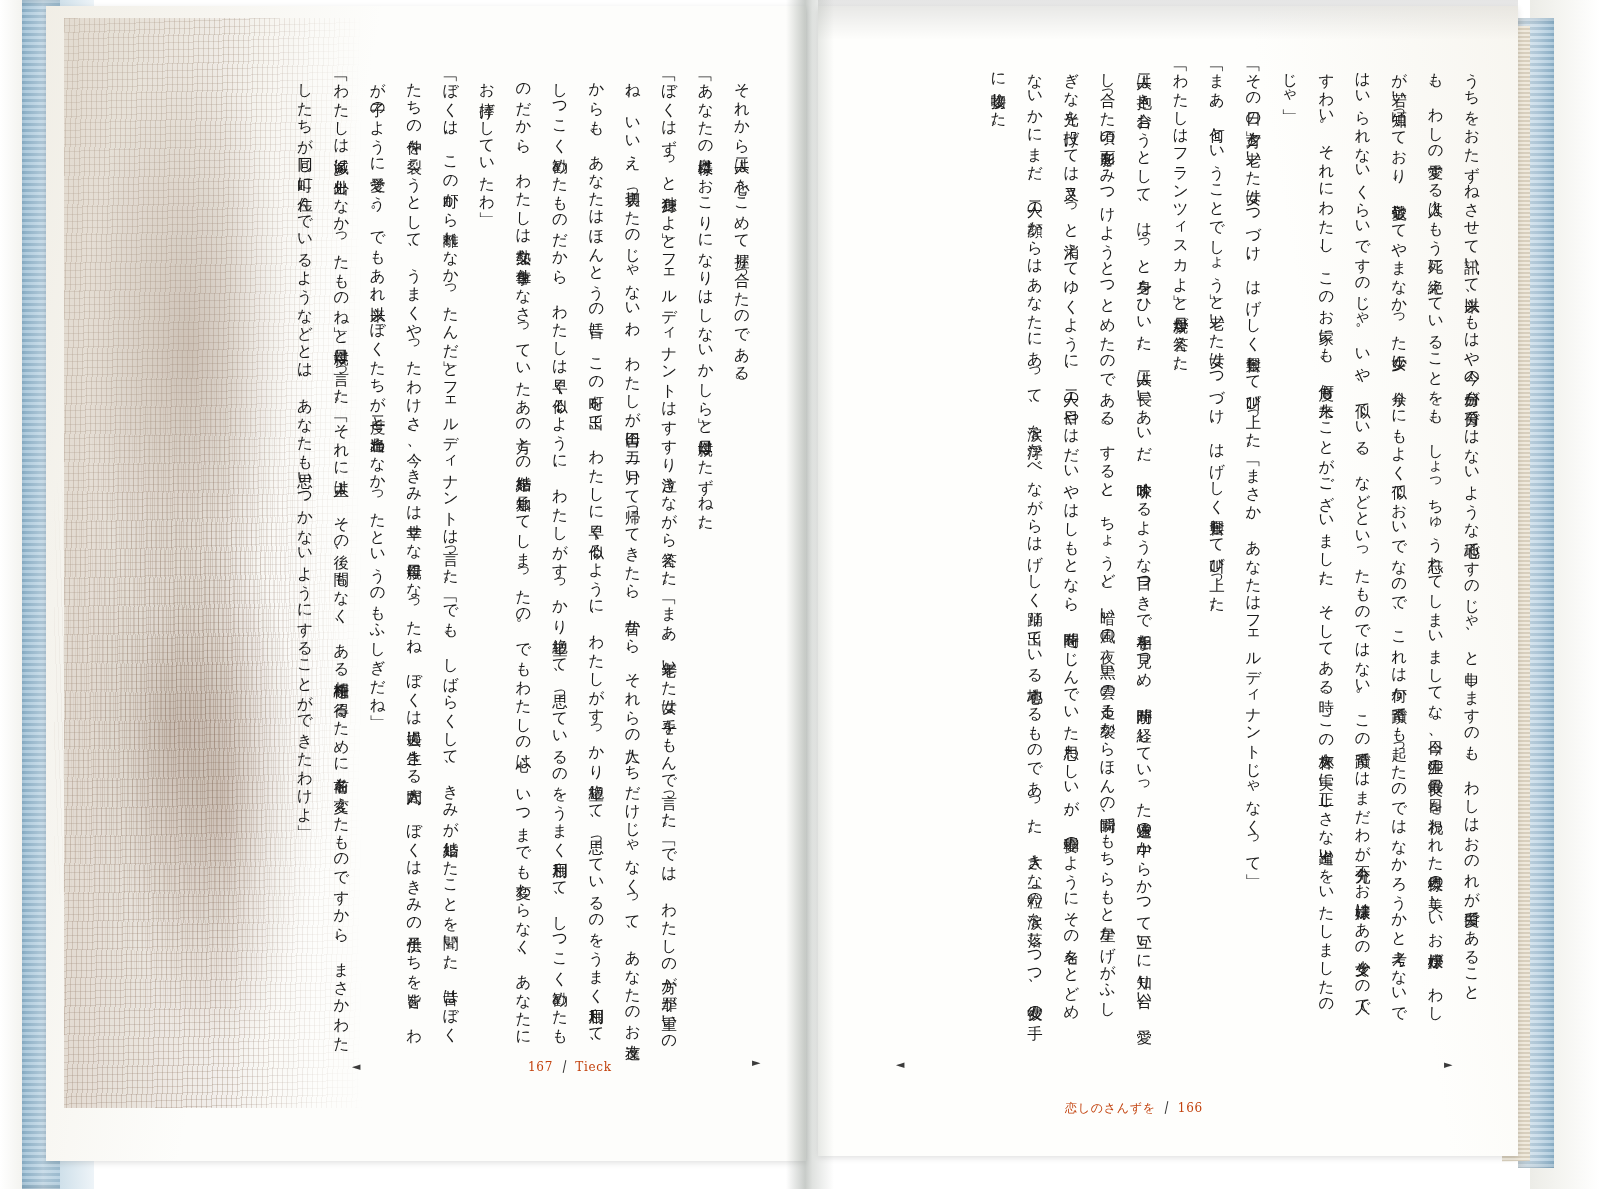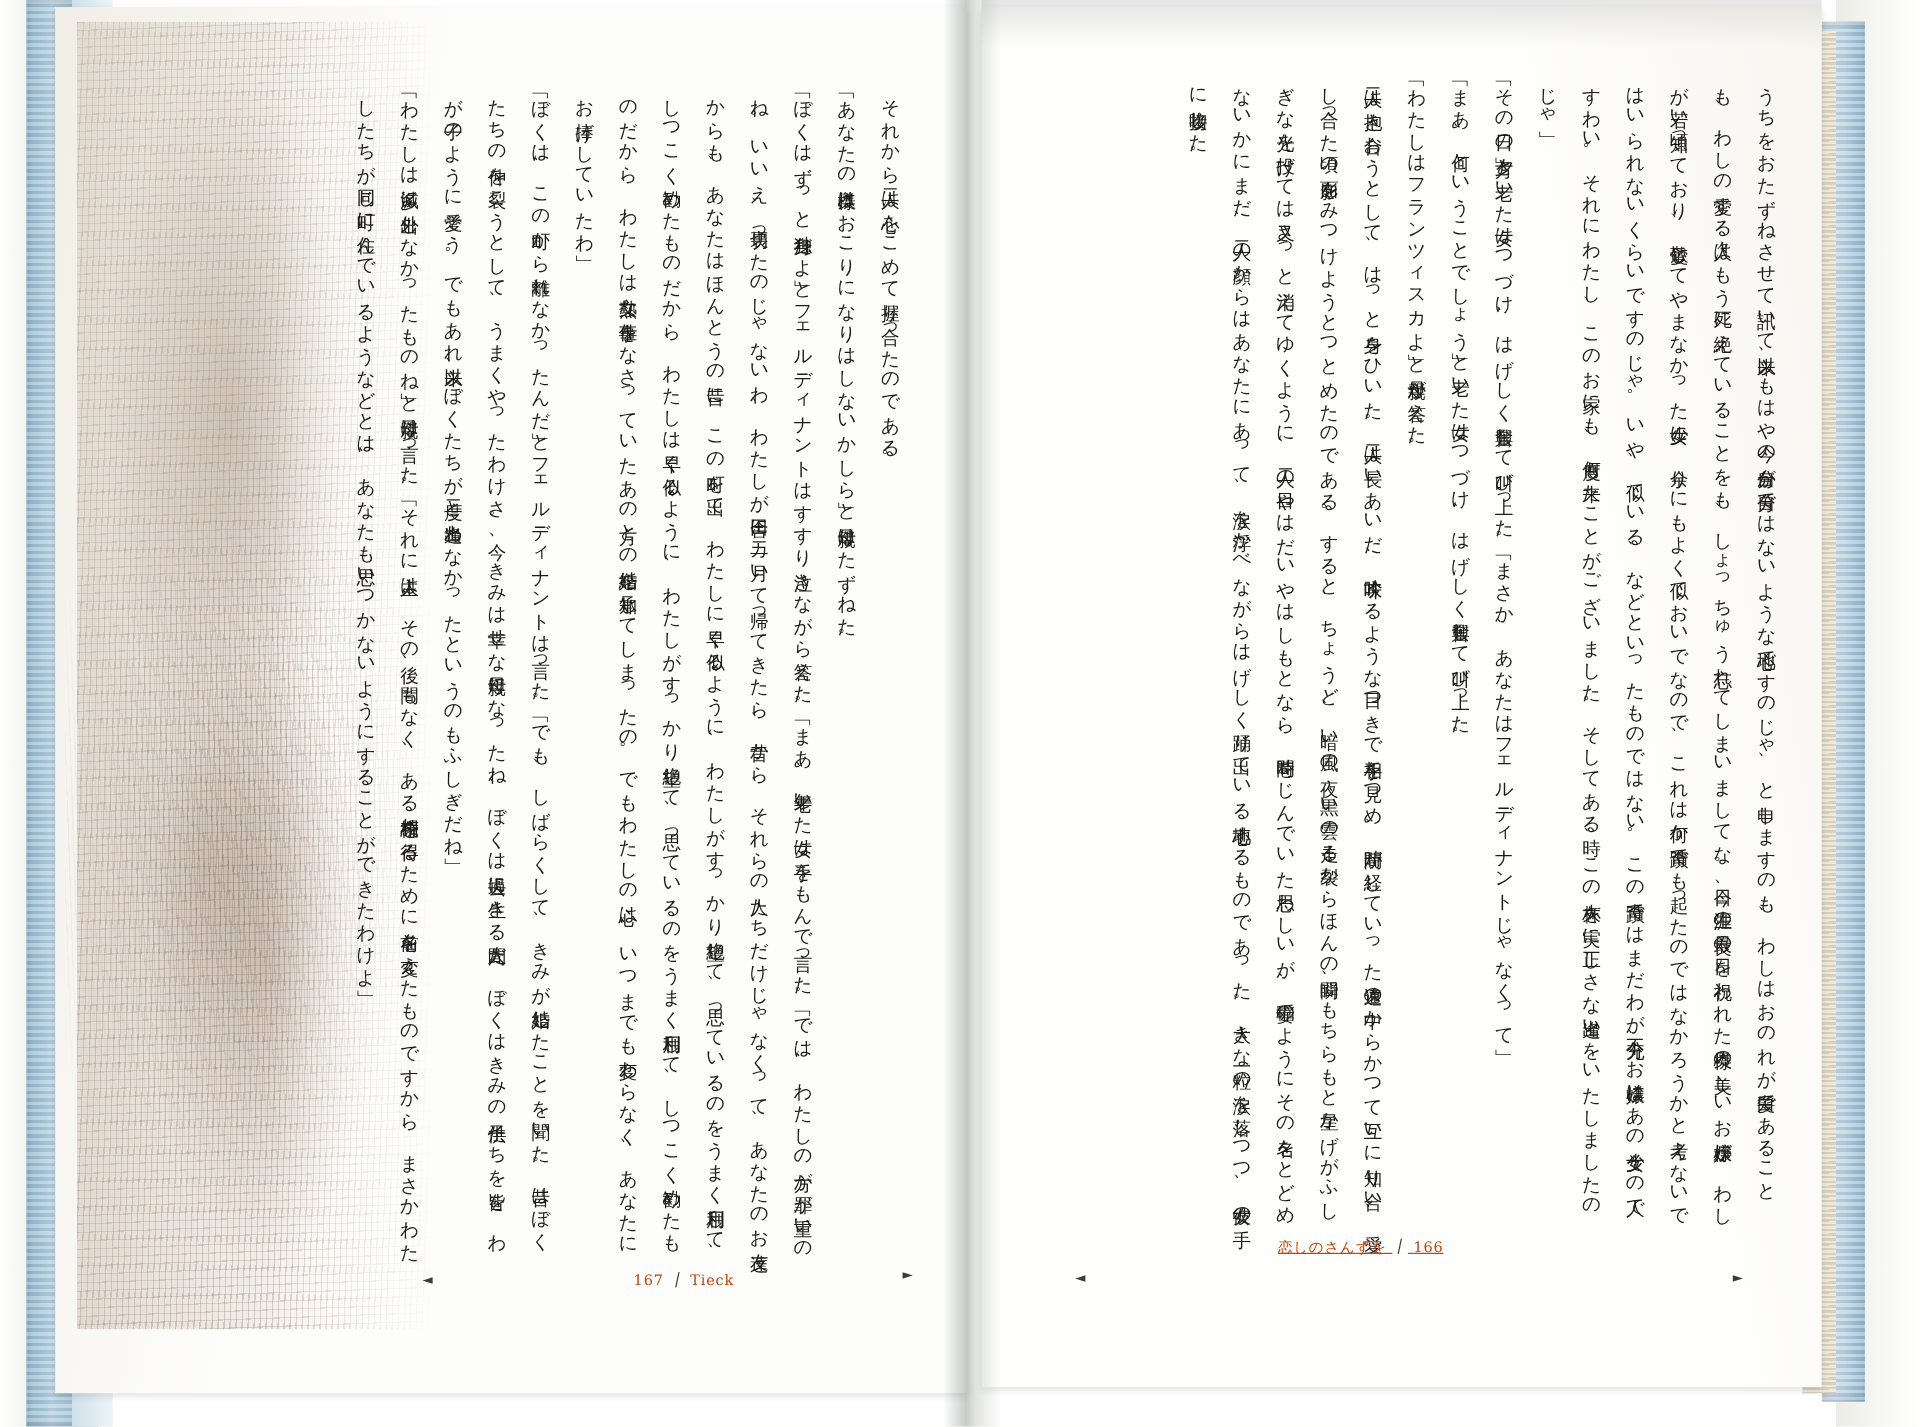--- a/index.html
+++ b/index.html
@@ -147,21 +147,21 @@
   
   .folio {
     position: absolute;
     font-family: "DejaVu Serif", serif;
     font-size: 12px;
     color: #c2410c;
     letter-spacing: .06em;
     white-space: nowrap;
   }
   #folio-left  { left: 528px; top: 1058px; }
-  #folio-right { left: 1065px; top: 1030px; text-decoration: underline; }
+  #folio-right { left: 1065px; top: 1099px; }
   .folio .rule {
     display: inline-block;
     width: 1px; height: 13px;
     background: #3a3a3a;
     margin: 0 6px;
     transform: translateY(2px) rotate(12deg);
   }
   .marker {
     position: absolute;
     font-size: 11px;

